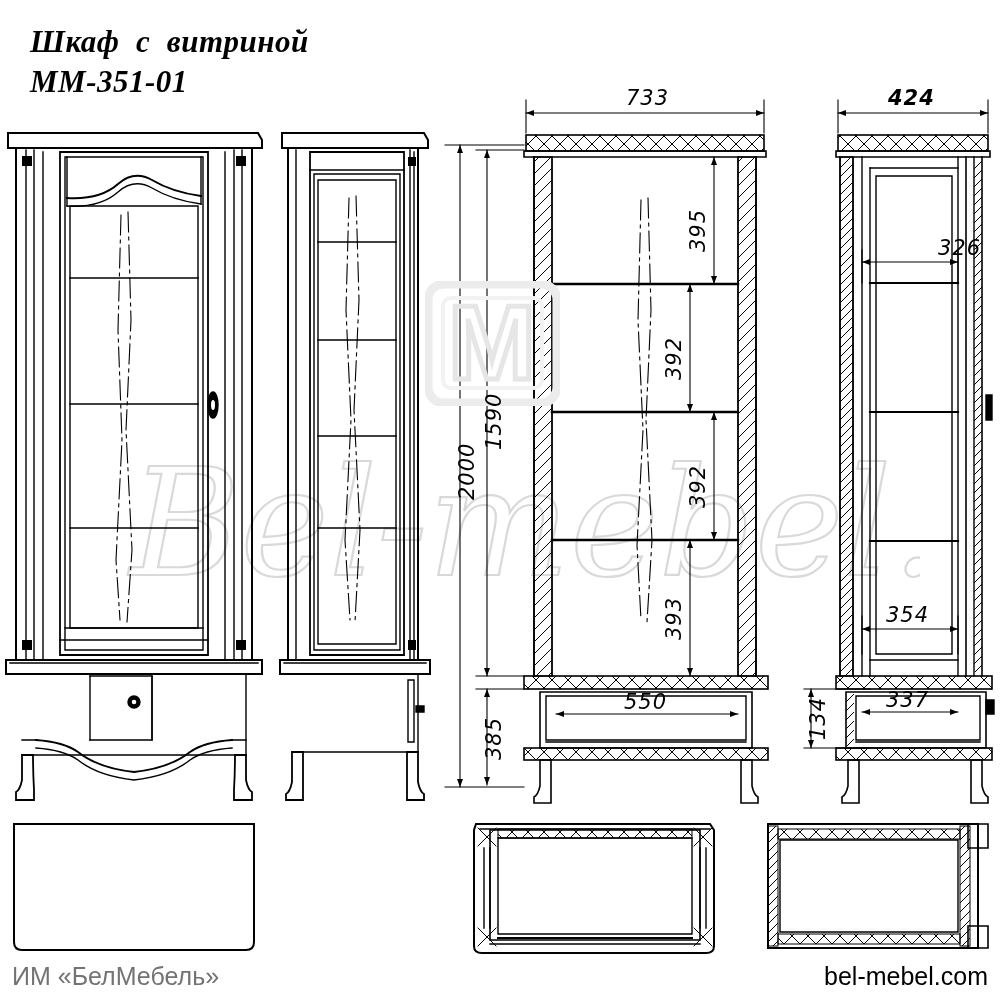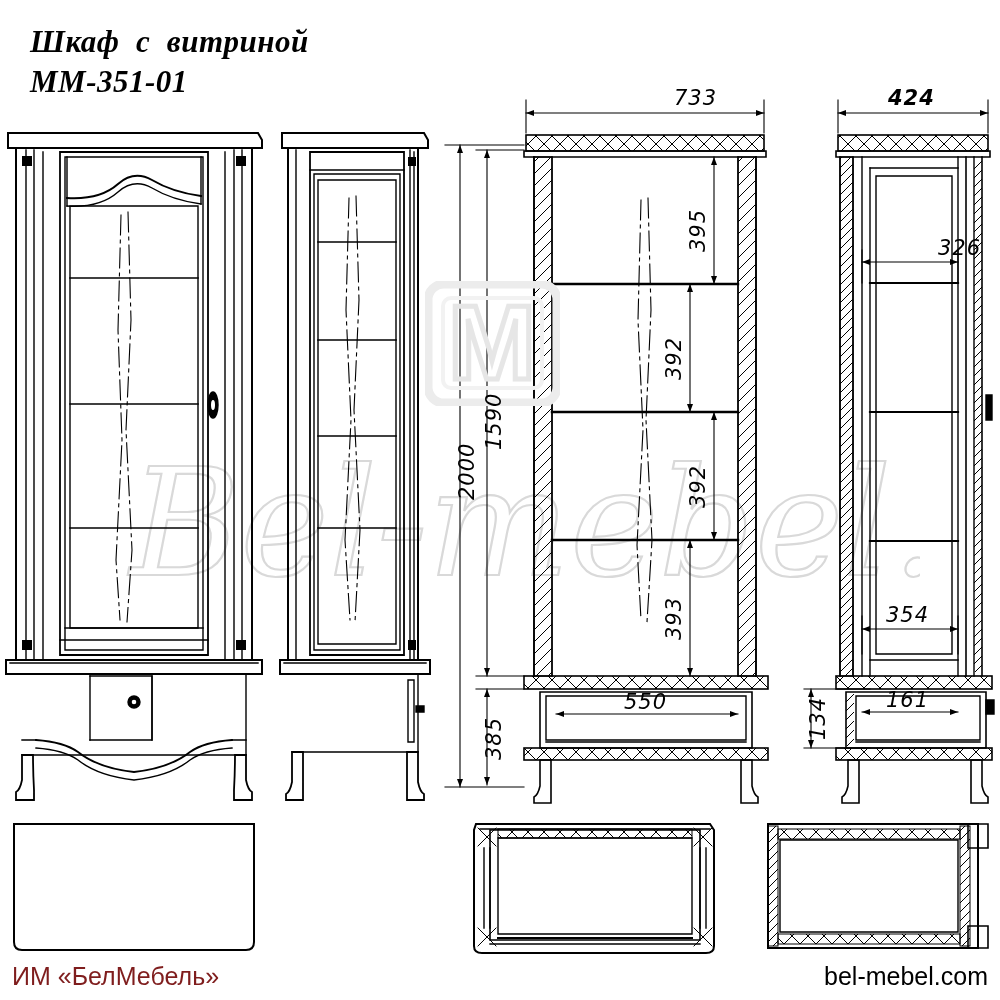--- a/index.html
+++ b/index.html
@@ -54,21 +54,21 @@
     color: #000;
     white-space: nowrap;
     user-select: none;
   }
   .dim.vert { transform-origin: 0 0; }
 
   
   #footer-left {
     position: absolute; left: 12px; top: 962px;
     font-family: "Liberation Sans", sans-serif;
-    font-size: 25px; color: #7f1d1d; white-space: nowrap;
+    font-size: 25px; color: #737373; white-space: nowrap;
   }
   #footer-right {
     position: absolute; right: 12px; top: 962px;
     font-family: "Liberation Sans", sans-serif;
     font-size: 25px; color: #000; white-space: nowrap;
   }
 </style>
 </head>
 <body>
 
@@ -367,21 +367,21 @@
       </g>
     </g>
   </svg>
 
   <svg id="wm-logo" viewBox="0 0 135 125">
     <rect x="3" y="3" width="129" height="119" rx="16" ry="16" fill="none" stroke="#ececec" stroke-width="9"></rect>
     <rect x="18" y="17" width="99" height="90" rx="8" ry="8" fill="none" stroke="#f2f2f2" stroke-width="4"></rect>
     <text x="67" y="98" text-anchor="middle" font-family="'Liberation Sans', sans-serif" font-weight="bold" font-size="105" fill="none" stroke="#e6e6e6" stroke-width="5">M</text>
   </svg>
 
-  <div class="dim" style="left:626px; top:86px;margin-left:48px;">733</div>
+  <div class="dim" style="left:626px; top:86px;">733</div>
 
   <div class="dim" style="left:888px; top:86px;font-weight:bold;">424</div>
 
   <div class="dim vert" style="left:455px; top:500px; transform:rotate(-90deg);">2000</div>
 
   <div class="dim vert" style="left:482px; top:450px; transform:rotate(-90deg);">1590</div>
 
   <div class="dim vert" style="left:482px; top:760px; transform:rotate(-90deg);">385</div>
 
   <div class="dim vert" style="left:686px; top:252px; transform:rotate(-90deg);">395</div>
@@ -391,20 +391,20 @@
   <div class="dim vert" style="left:686px; top:508px; transform:rotate(-90deg);">392</div>
 
   <div class="dim vert" style="left:662px; top:640px; transform:rotate(-90deg);">393</div>
 
   <div class="dim" style="left:624px; top:690px;text-align:center;">550</div>
 
   <div class="dim" style="left:938px; top:236px;font-style:italic;">326</div>
 
   <div class="dim" style="left:886px; top:603px;">354</div>
 
-  <div class="dim" style="left:886px; top:688px;">161</div>
+  <div class="dim" style="left:886px; top:688px;">337</div>
 
   <div class="dim vert" style="left:806px; top:740px; transform:rotate(-90deg);">134</div>
 
   <div id="footer-left">ИМ «БелМебель»</div>
   <div id="footer-right">bel-mebel.com</div>
 
 </div>
 
 </body></html>

